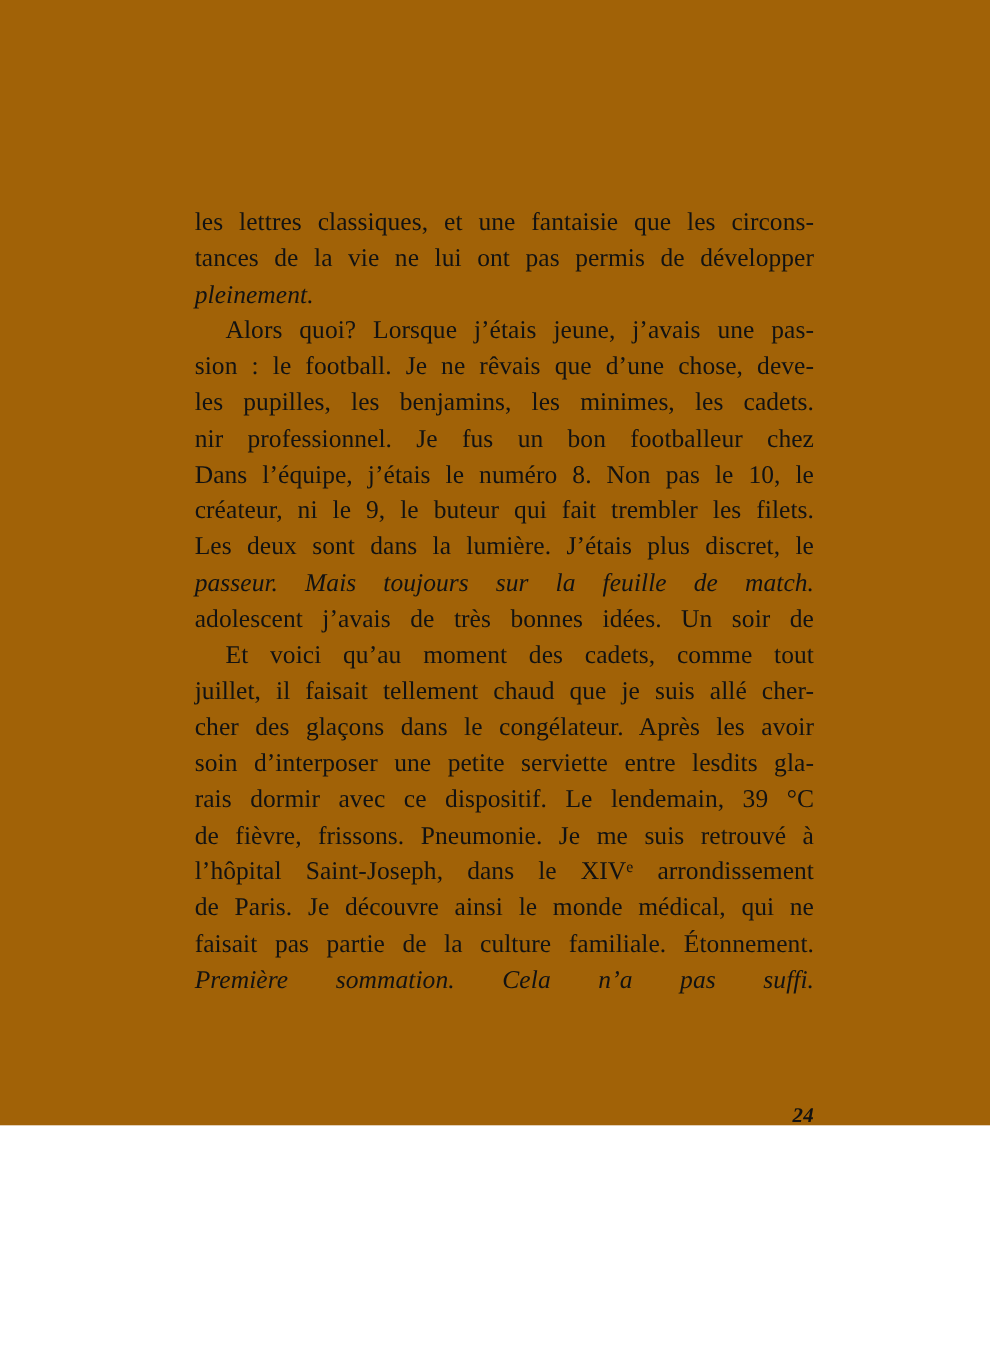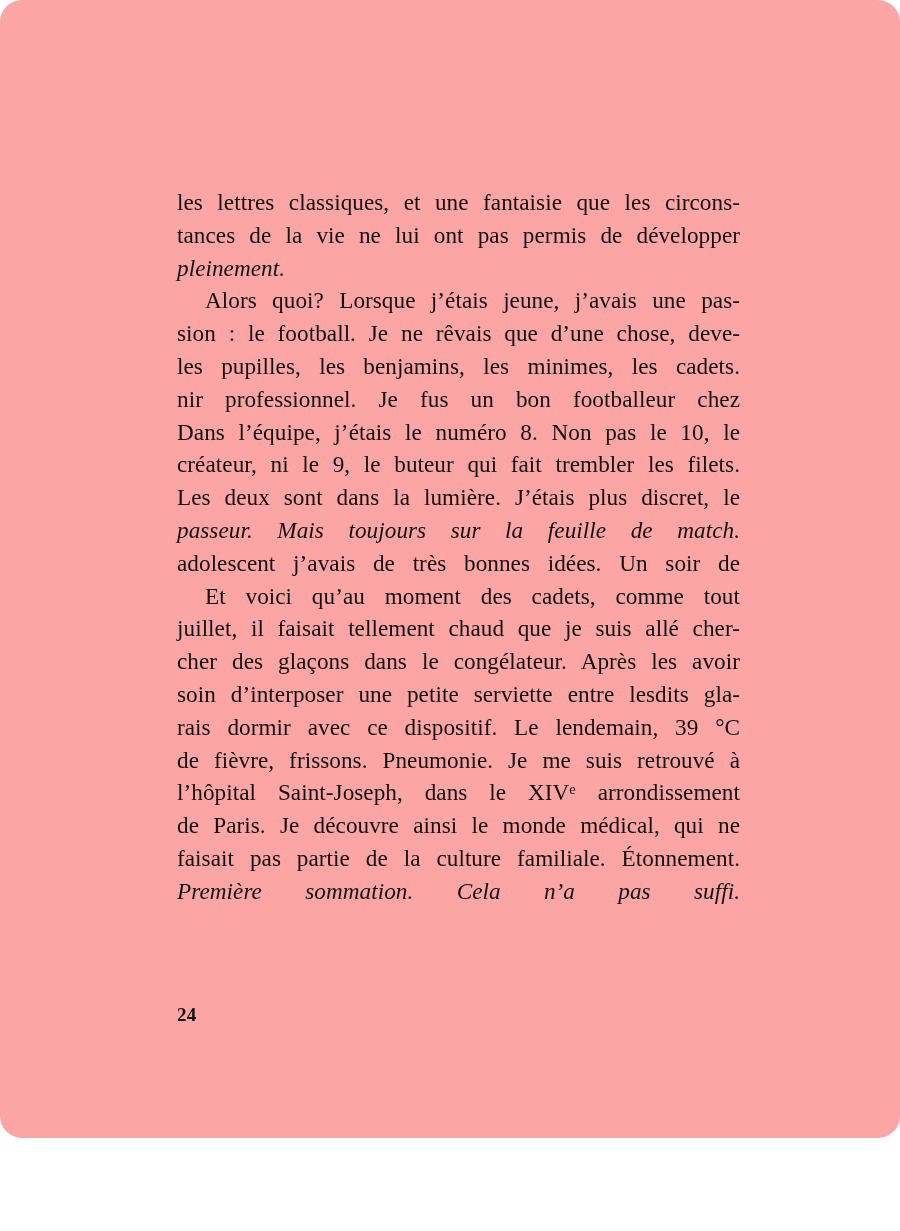--- a/index.html
+++ b/index.html
@@ -14,23 +14,22 @@
     font-family: "Liberation Serif", "DejaVu Serif", serif;
     color: #121212;
     overflow: hidden;
   }
 
   #page {
     position: absolute;
     left: 0;
     top: 0;
     width: 900px;
-    height: 1138px;
-    background: #fca5a5;
-    border-radius: 22px;
+    height: 1023px;
+    background: #a16207;
   }
 
   #text-block {
     position: absolute;
     left: 177px;
     top: 186px;
     width: 563px;
   }
 
   .para {
@@ -65,22 +64,24 @@
     font-size: 0.62em;
     vertical-align: 0.42em;
     line-height: 0;
   }
 
   #folio {
     position: absolute;
     left: 177px;
     top: 1004px;
     width: 563px;
+    text-align: right;
     font-size: 19px;
     font-weight: bold;
+    font-style: italic;
     color: #121212;
     letter-spacing: 0.3px;
   }
 </style>
 </head>
 <body>
 
 <div id="page">
 
   <div id="text-block">

